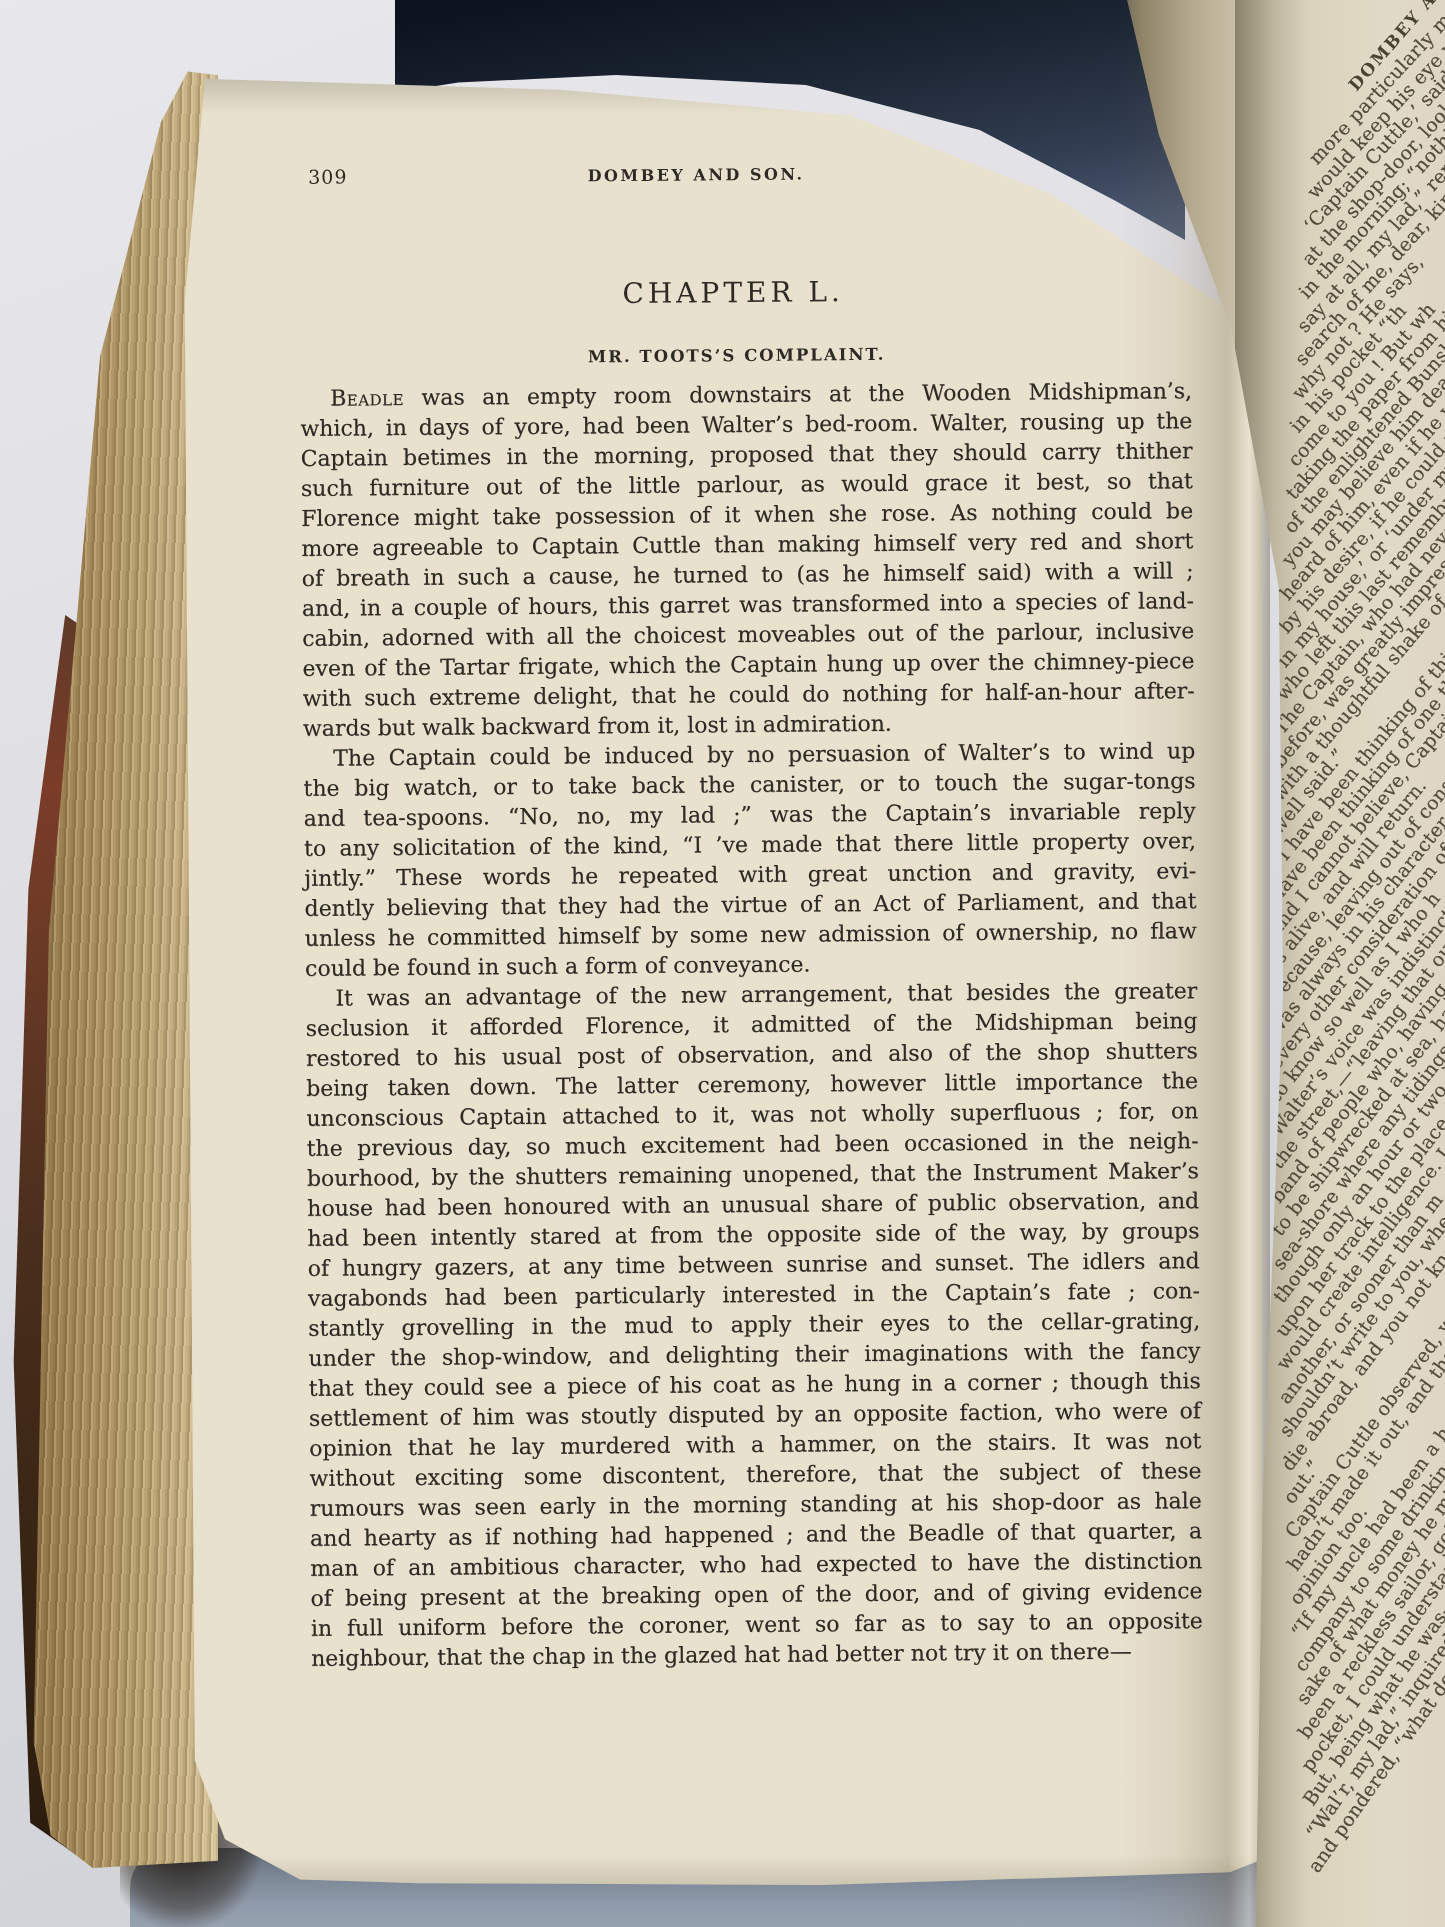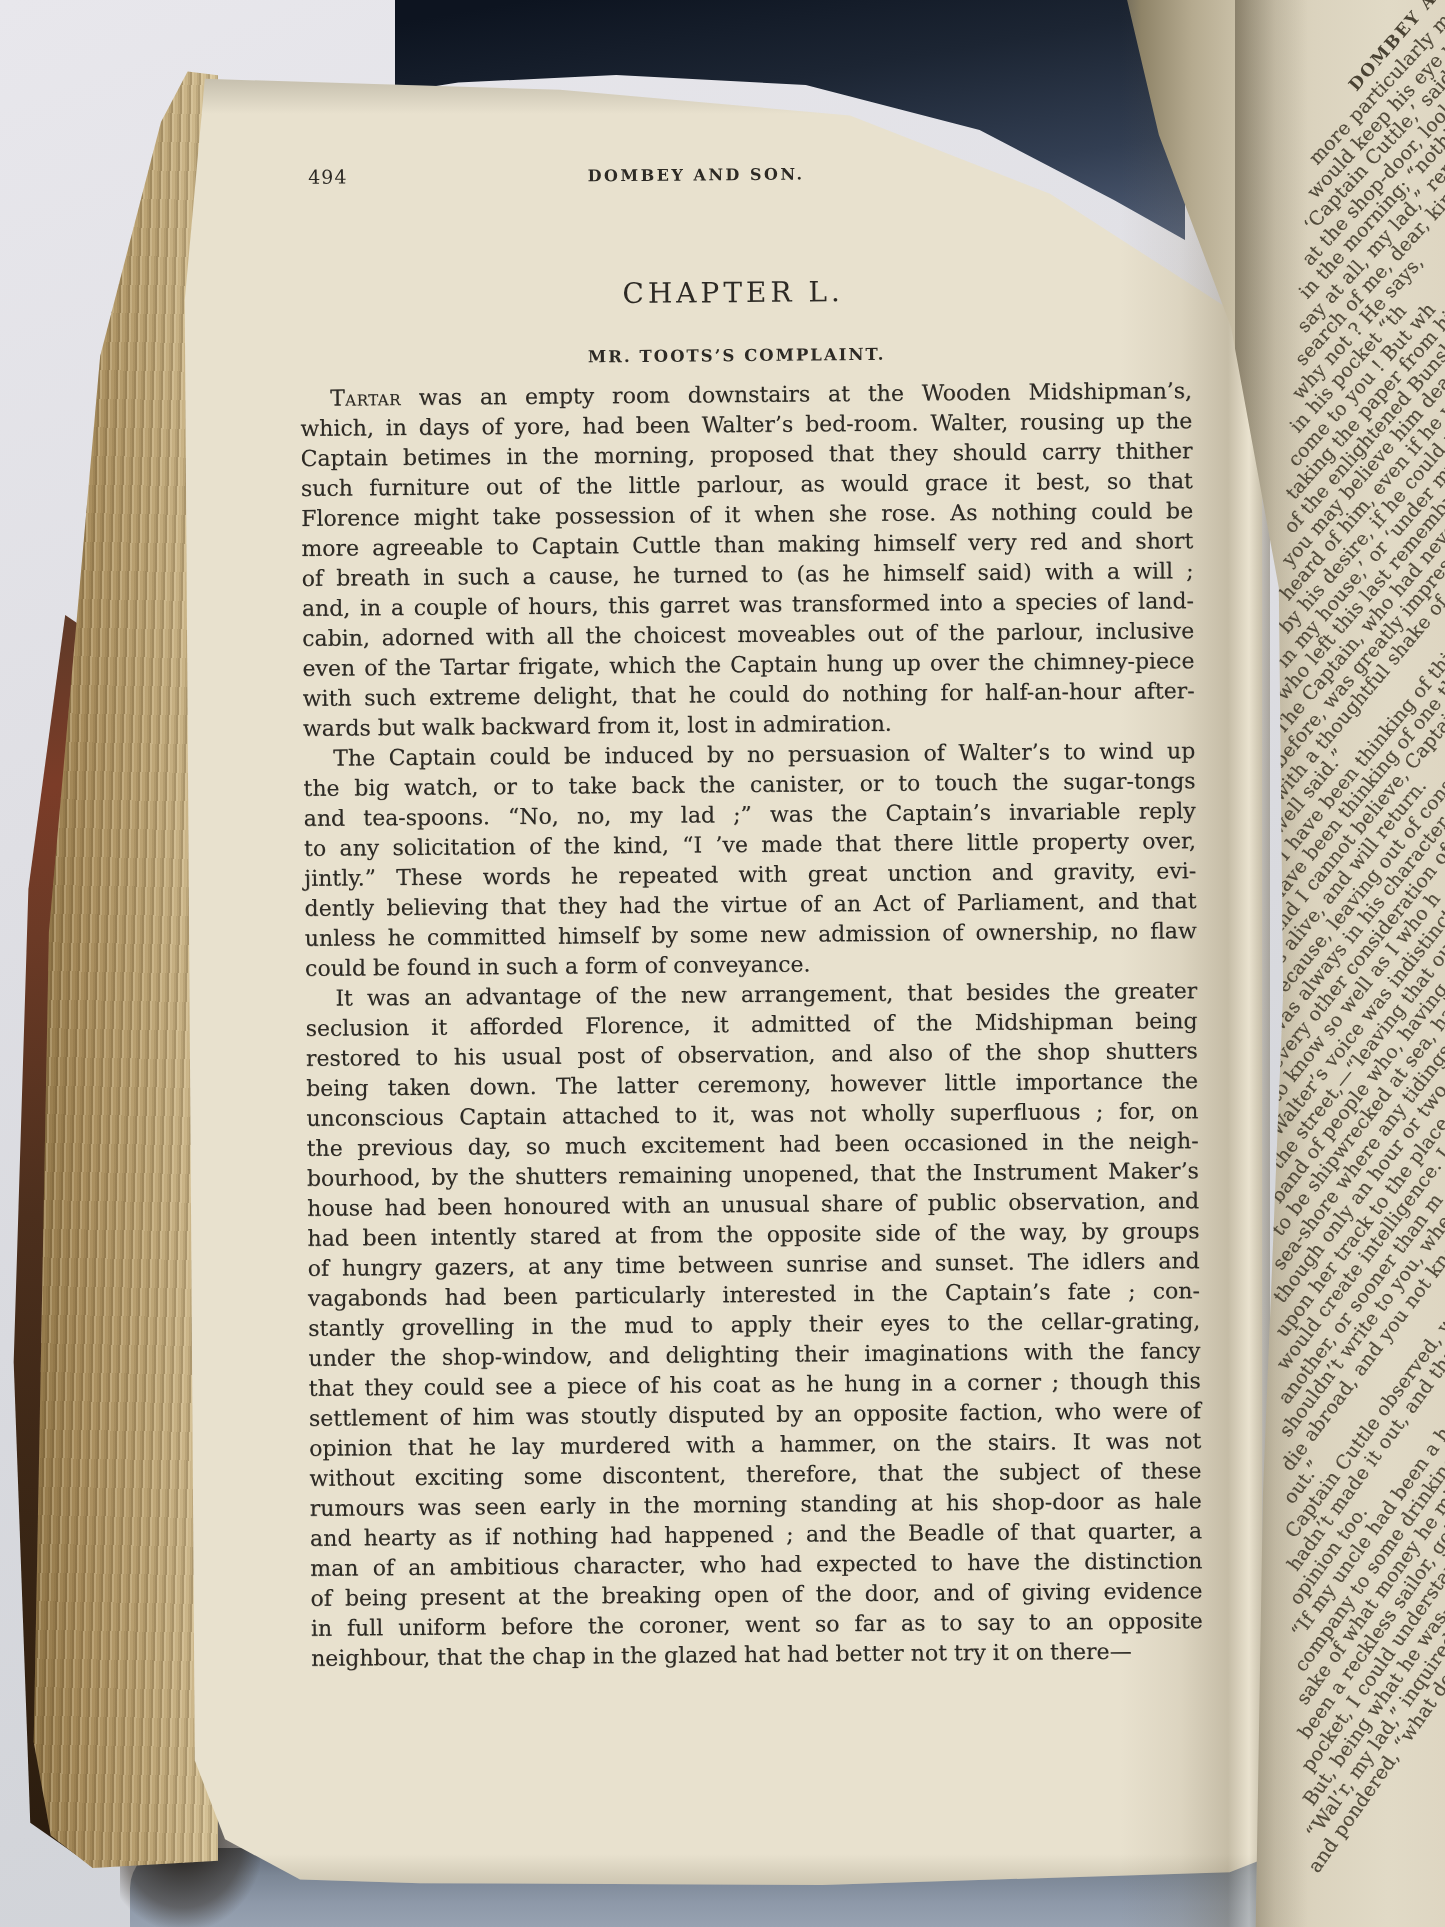--- a/index.html
+++ b/index.html
@@ -121,26 +121,26 @@
 
   <div class="spine-edge"></div>
   <div class="fore-edge"></div>
 
   <div class="cover-band"></div>
 
   <div class="left-page"></div>
   <div class="gutter-shadow"></div>
 
   <div class="text-block">
-    <span class="page-num">494</span>
+    <span class="page-num">309</span>
     <div class="running-header">DOMBEY AND SON.</div>
     <div class="chapter">CHAPTER L.</div>
     <div class="subtitle">MR. TOOTS’S COMPLAINT.</div>
     <div class="body-text">
-        <div class="line first"><span class="sc">Tartar</span> was an empty room downstairs at the Wooden Midshipman’s,</div>
+        <div class="line first"><span class="sc">Beadle</span> was an empty room downstairs at the Wooden Midshipman’s,</div>
         <div class="line">which, in days of yore, had been Walter’s bed-room.  Walter, rousing up the</div>
         <div class="line">Captain betimes in the morning, proposed that they should carry thither</div>
         <div class="line">such furniture out of the little parlour, as would grace it best, so that</div>
         <div class="line">Florence might take possession of it when she rose.  As nothing could be</div>
         <div class="line">more agreeable to Captain Cuttle than making himself very red and short</div>
         <div class="line">of breath in such a cause, he turned to (as he himself said) with a will ;</div>
         <div class="line">and, in a couple of hours, this garret was transformed into a species of land-</div>
         <div class="line">cabin, adorned with all the choicest moveables out of the parlour, inclusive</div>
         <div class="line">even of the Tartar frigate, which the Captain hung up over the chimney-piece</div>
         <div class="line">with such extreme delight, that he could do nothing for half-an-hour after-</div>

